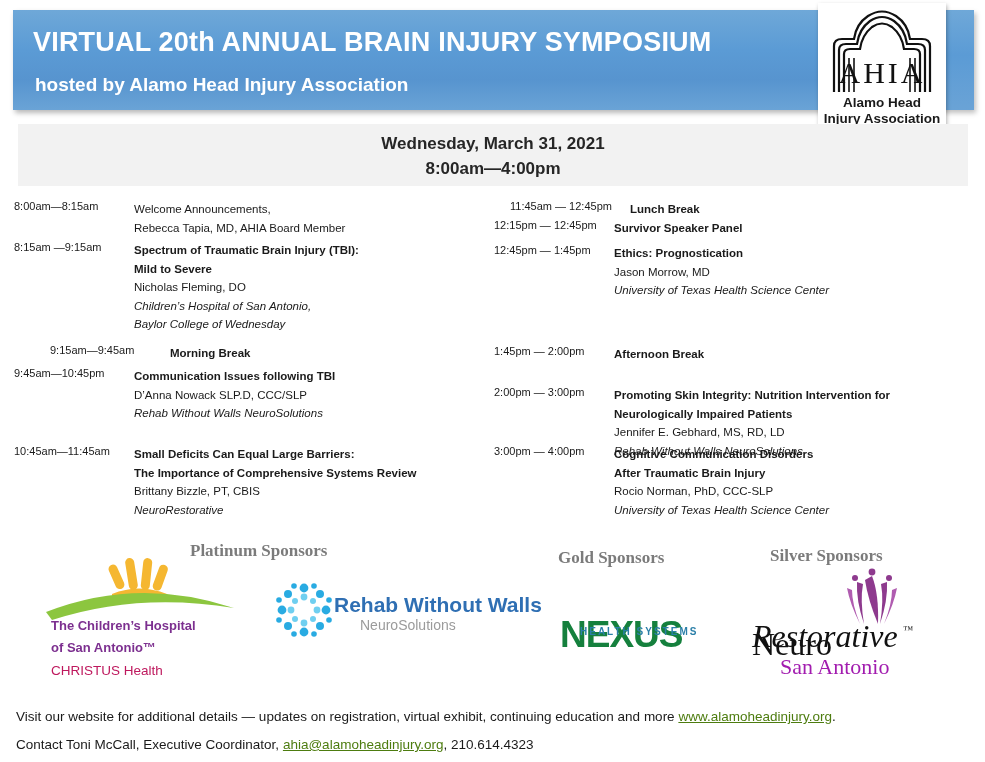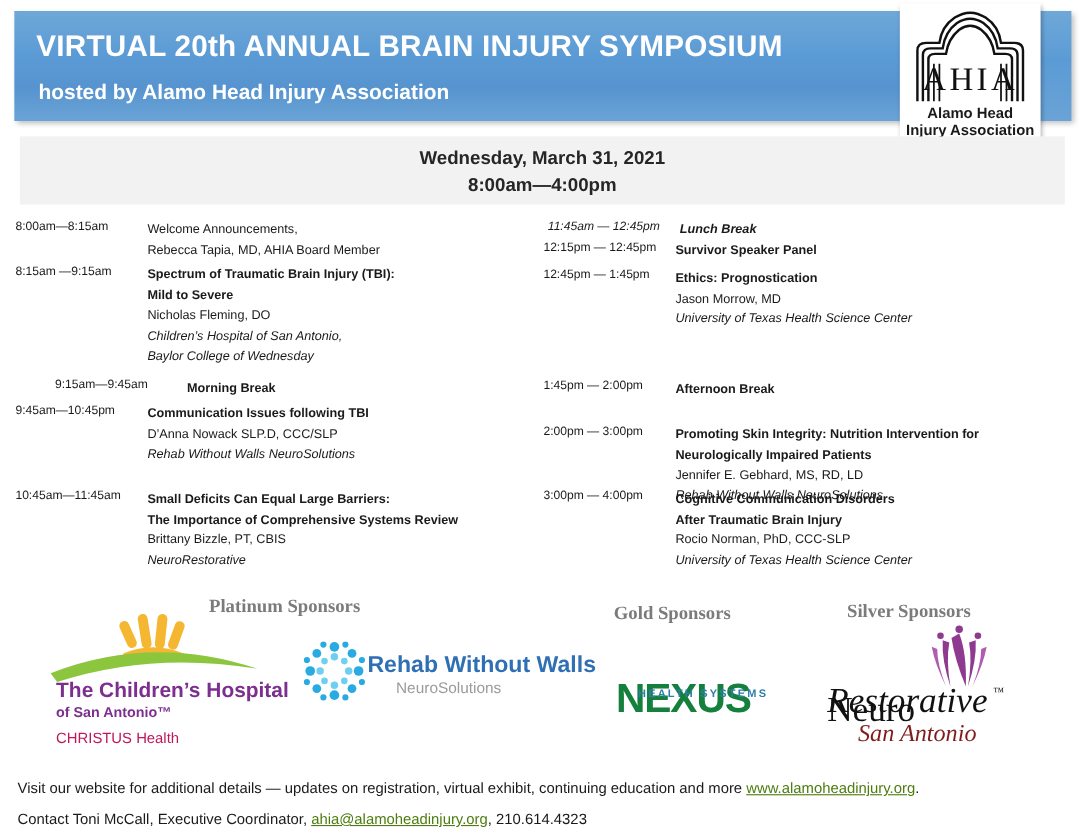--- a/index.html
+++ b/index.html
@@ -168,21 +168,21 @@
     white-space: nowrap;
   }
   .sp-plat { left: 190px; top: 13px; }
   .sp-gold { left: 558px; top: 20px; }
   .sp-silv { left: 770px; top: 18px; }
 
   
   .chsa { position: absolute; left: 42px; top: 30px; width: 210px; }
   .chsa-t1 {
     position: absolute; left: 9px; top: 60px;
-    font-size: 19px; font-weight: bold; color: #7c2f8f;
+    font-size: 13px; font-weight: bold; color: #7c2f8f;
     white-space: nowrap;
   }
   .chsa-t2 {
     position: absolute; left: 9px; top: 82px;
     font-size: 13px; font-weight: bold; color: #7c2f8f;
     white-space: nowrap;
   }
   .chsa-t3 {
     position: absolute; left: 9px; top: 105px;
     font-size: 13.5px; color: #be185d; white-space: nowrap;
@@ -226,22 +226,21 @@
     font-size: 32px; color: #111; white-space: nowrap; font-style: italic;
   }
   .nr-tm {
     position: absolute; left: 155px; top: 58px;
     font-family: "Liberation Serif", serif;
     font-size: 10px; color: #111;
   }
   .nr-t3 {
     position: absolute; left: 32px; top: 88px;
     font-family: "Liberation Serif", serif;
-    font-style: italic;
-    font-size: 22px; color: #7f1d1d; white-space: nowrap;
+    font-size: 22px; color: #a21caf; white-space: nowrap;
   }
 
   
   .footer {
     position: absolute;
     left: 16px;
     top: 703px;
     width: 955px;
     font-size: 13.5px;
     color: #1a1a1a;
@@ -327,21 +326,21 @@
         <div class="slot-time">10:45am—11:45am</div>
         <div class="slot-body">
           <div class="line b">Small Deficits Can Equal Large Barriers:</div>
           <div class="line b">The Importance of Comprehensive Systems Review</div>
           <div class="line">Brittany Bizzle, PT, CBIS</div>
           <div class="line i">NeuroRestorative</div>
         </div>
       </div>
     </div>
   <div class="col col-right" id="col-right">
-      <div class="slot" style="position: absolute; top: 0px; left: 4px; width: 470px; font-style: italic;">
+      <div class="slot" style="position: absolute; top: 0px; left: 16px; width: 470px;">
         <div class="slot-time">11:45am — 12:45pm</div>
         <div class="slot-body">
           <div class="line b">Lunch Break</div>
         </div>
       </div>
       <div class="slot" style="position: absolute; top: 19px; left: 0px; width: 470px;">
         <div class="slot-time">12:15pm — 12:45pm</div>
         <div class="slot-body">
           <div class="line b">Survivor Speaker Panel</div>
         </div>

